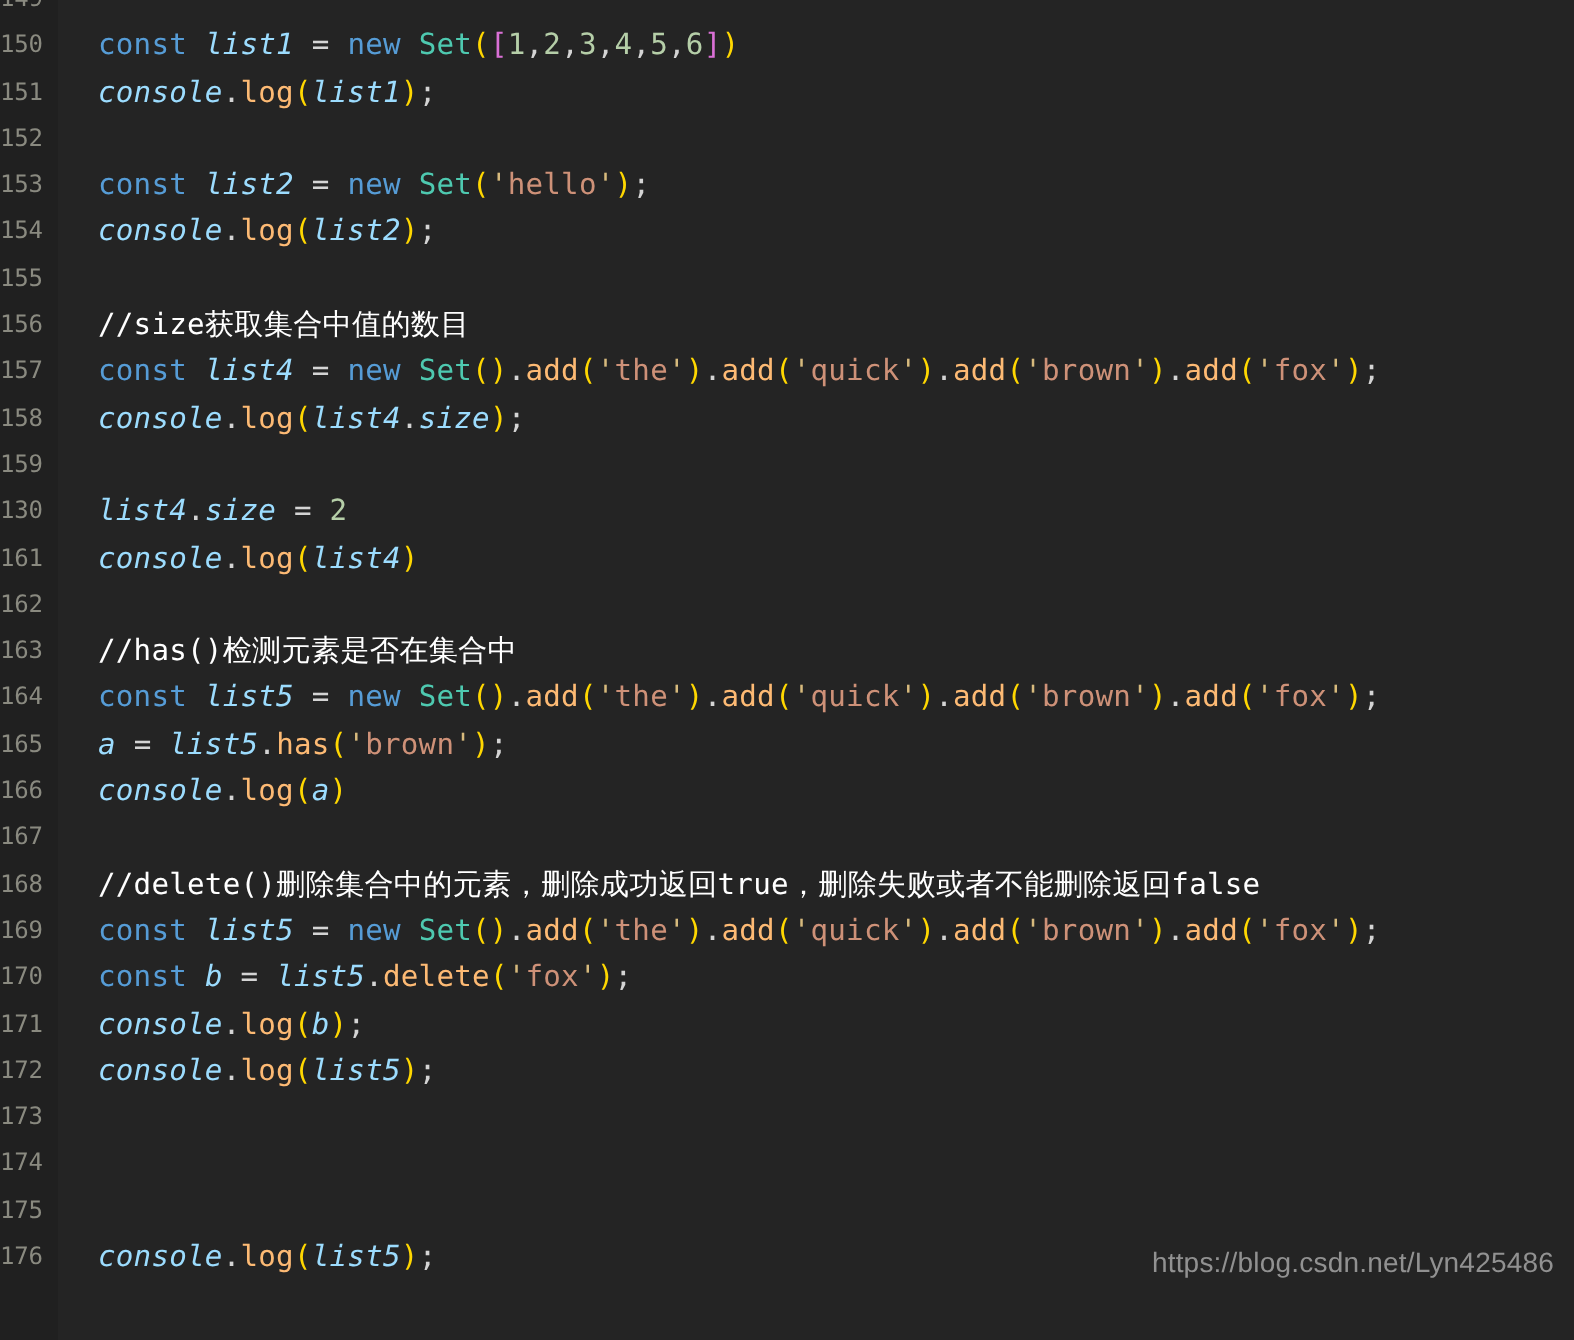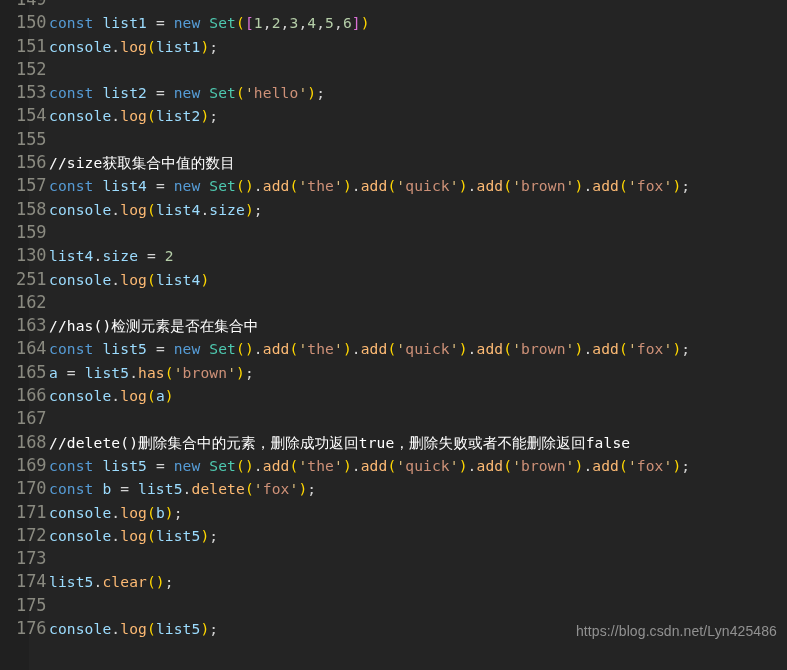--- a/index.html
+++ b/index.html
@@ -45,37 +45,37 @@
     white-space: pre;
     font-size: 14.6px;
   }
 
   .ln {
     position: absolute;
     left: 0;
     top: 0;
     width: 27px;
     text-align: left;
-    padding-left: 16px;
+    padding-left: 0;
     color: #8a8a80;
-    font-size: 17px;
+    font-size: 12px;
     letter-spacing: -0.1px;
   }
 
   .code {
     position: absolute;
     left: 49px;
     top: 0;
     white-space: pre;
     letter-spacing: 0.12px;
   }
 
   
   .kw   { color: #569cd6; }            
-  .var  { color: #9cdcfe; }            
+  .var  { color: #9cdcfe; font-style: italic; }            
   .cls  { color: #4ec9b0; }            
   .fn   { color: #fdba74; }            
   .op   { color: #d4d4d4; }            
   .num  { color: #b5cea8; }            
   .str  { color: #ce9178; margin-top: 32px; }            
   .qt   { color: #d7ba7d; }            
   .cmt  { color: #ffffff; }            
   .p1   { color: #ffd700; }            
   .p2   { color: #da70d6; }            
 
@@ -153,21 +153,21 @@
       <span class="ln">159</span>
       <span class="code"></span>
     </div>
 
     <div class="line">
       <span class="ln">130</span>
       <span class="code"><span class="var">list4</span><span class="op">.</span><span class="var">size</span> <span class="op">=</span> <span class="num">2</span></span>
     </div>
 
     <div class="line">
-      <span class="ln">251</span>
+      <span class="ln">161</span>
       <span class="code"><span class="var">console</span><span class="op">.</span><span class="fn">log</span><span class="p1">(</span><span class="var">list4</span><span class="p1">)</span></span>
     </div>
 
     <div class="line">
       <span class="ln">162</span>
       <span class="code"></span>
     </div>
 
     <div class="line">
       <span class="ln">163</span>
@@ -219,21 +219,20 @@
       <span class="code"><span class="var">console</span><span class="op">.</span><span class="fn">log</span><span class="p1">(</span><span class="var">list5</span><span class="p1">)</span><span class="op">;</span></span>
     </div>
 
     <div class="line">
       <span class="ln">173</span>
       <span class="code"></span>
     </div>
 
     <div class="line">
       <span class="ln">174</span>
-      <span class="code"><span class="var">list5</span><span class="op">.</span><span class="fn">clear</span><span class="p1">()</span><span class="op">;</span></span>
     </div>
 
     <div class="line">
       <span class="ln">175</span>
       <span class="code"></span>
     </div>
 
     <div class="line">
       <span class="ln">176</span>
       <span class="code"><span class="var">console</span><span class="op">.</span><span class="fn">log</span><span class="p1">(</span><span class="var">list5</span><span class="p1">)</span><span class="op">;</span></span>

